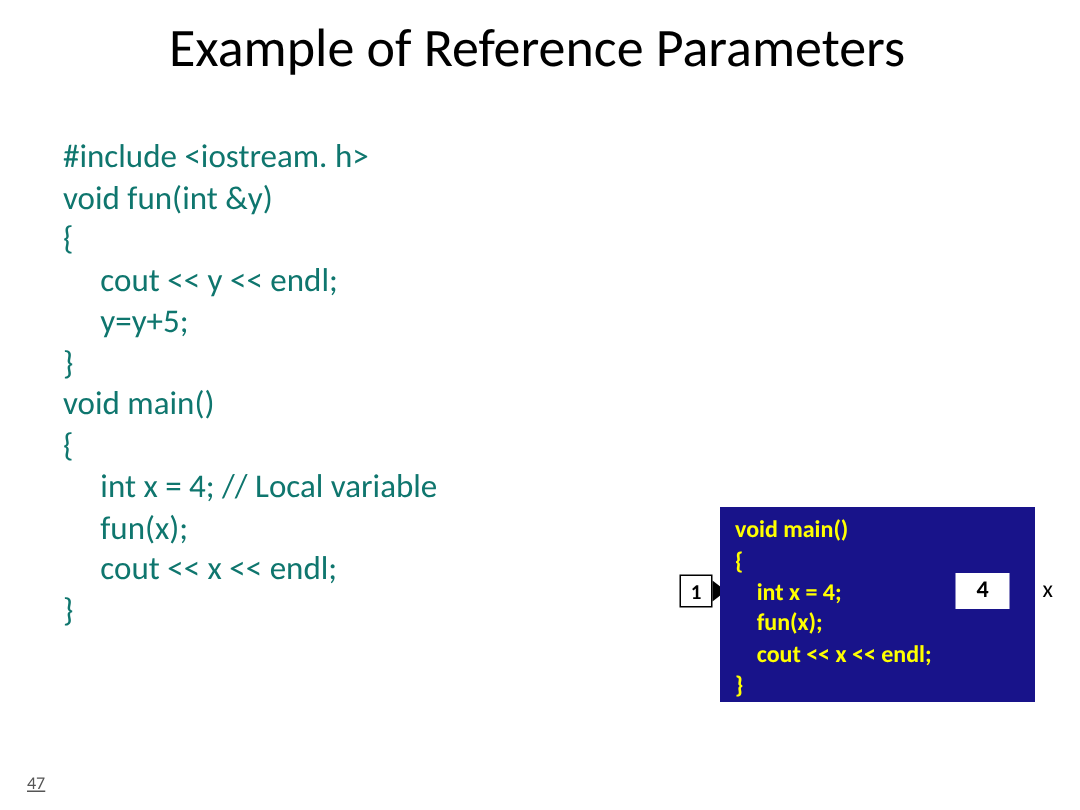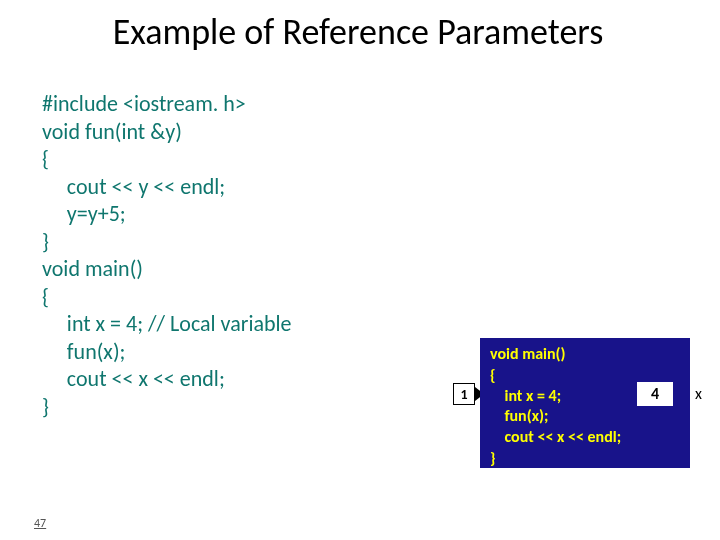--- a/index.html
+++ b/index.html
@@ -86,21 +86,21 @@
     top: 387px;
     left: 475px;
     width: 0; height: 0;
     border-top: 7px solid transparent;
     border-bottom: 7px solid transparent;
     border-left: 9px solid #000;
   }
   .page-num {
     position: absolute;
     bottom: 10px;
-    left: 34px;
+    left: 18px;
     font-size: 12px;
     color: #555;
     text-decoration: underline;
   }
 </style>
 </head>
 <body>
 
 <div class="title">Example of Reference Parameters</div>
 

